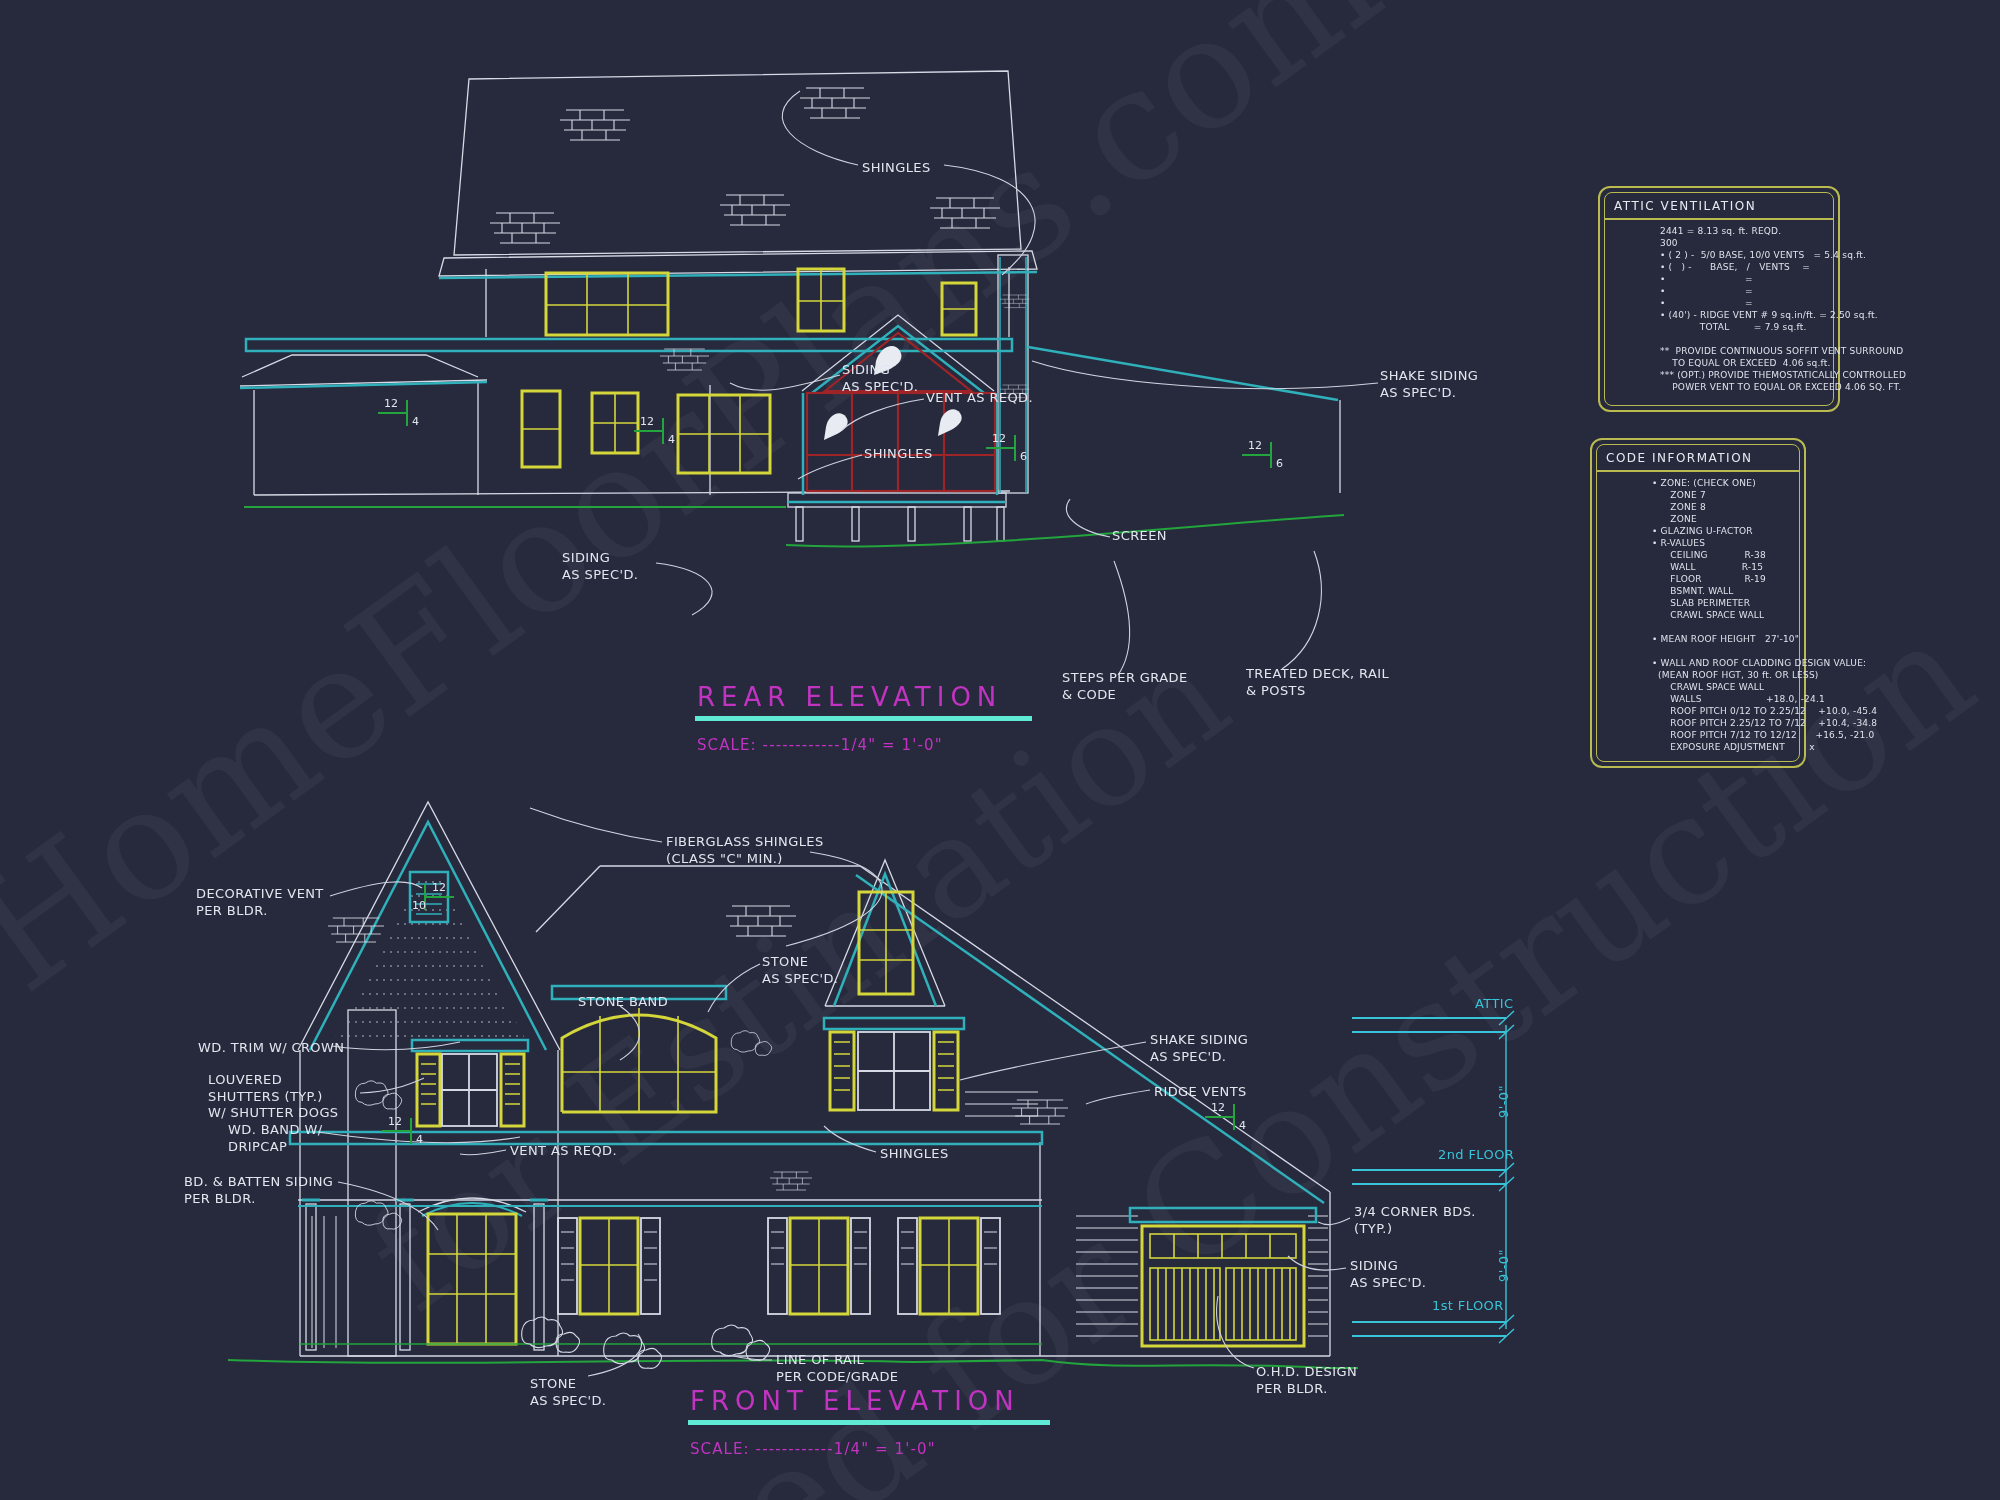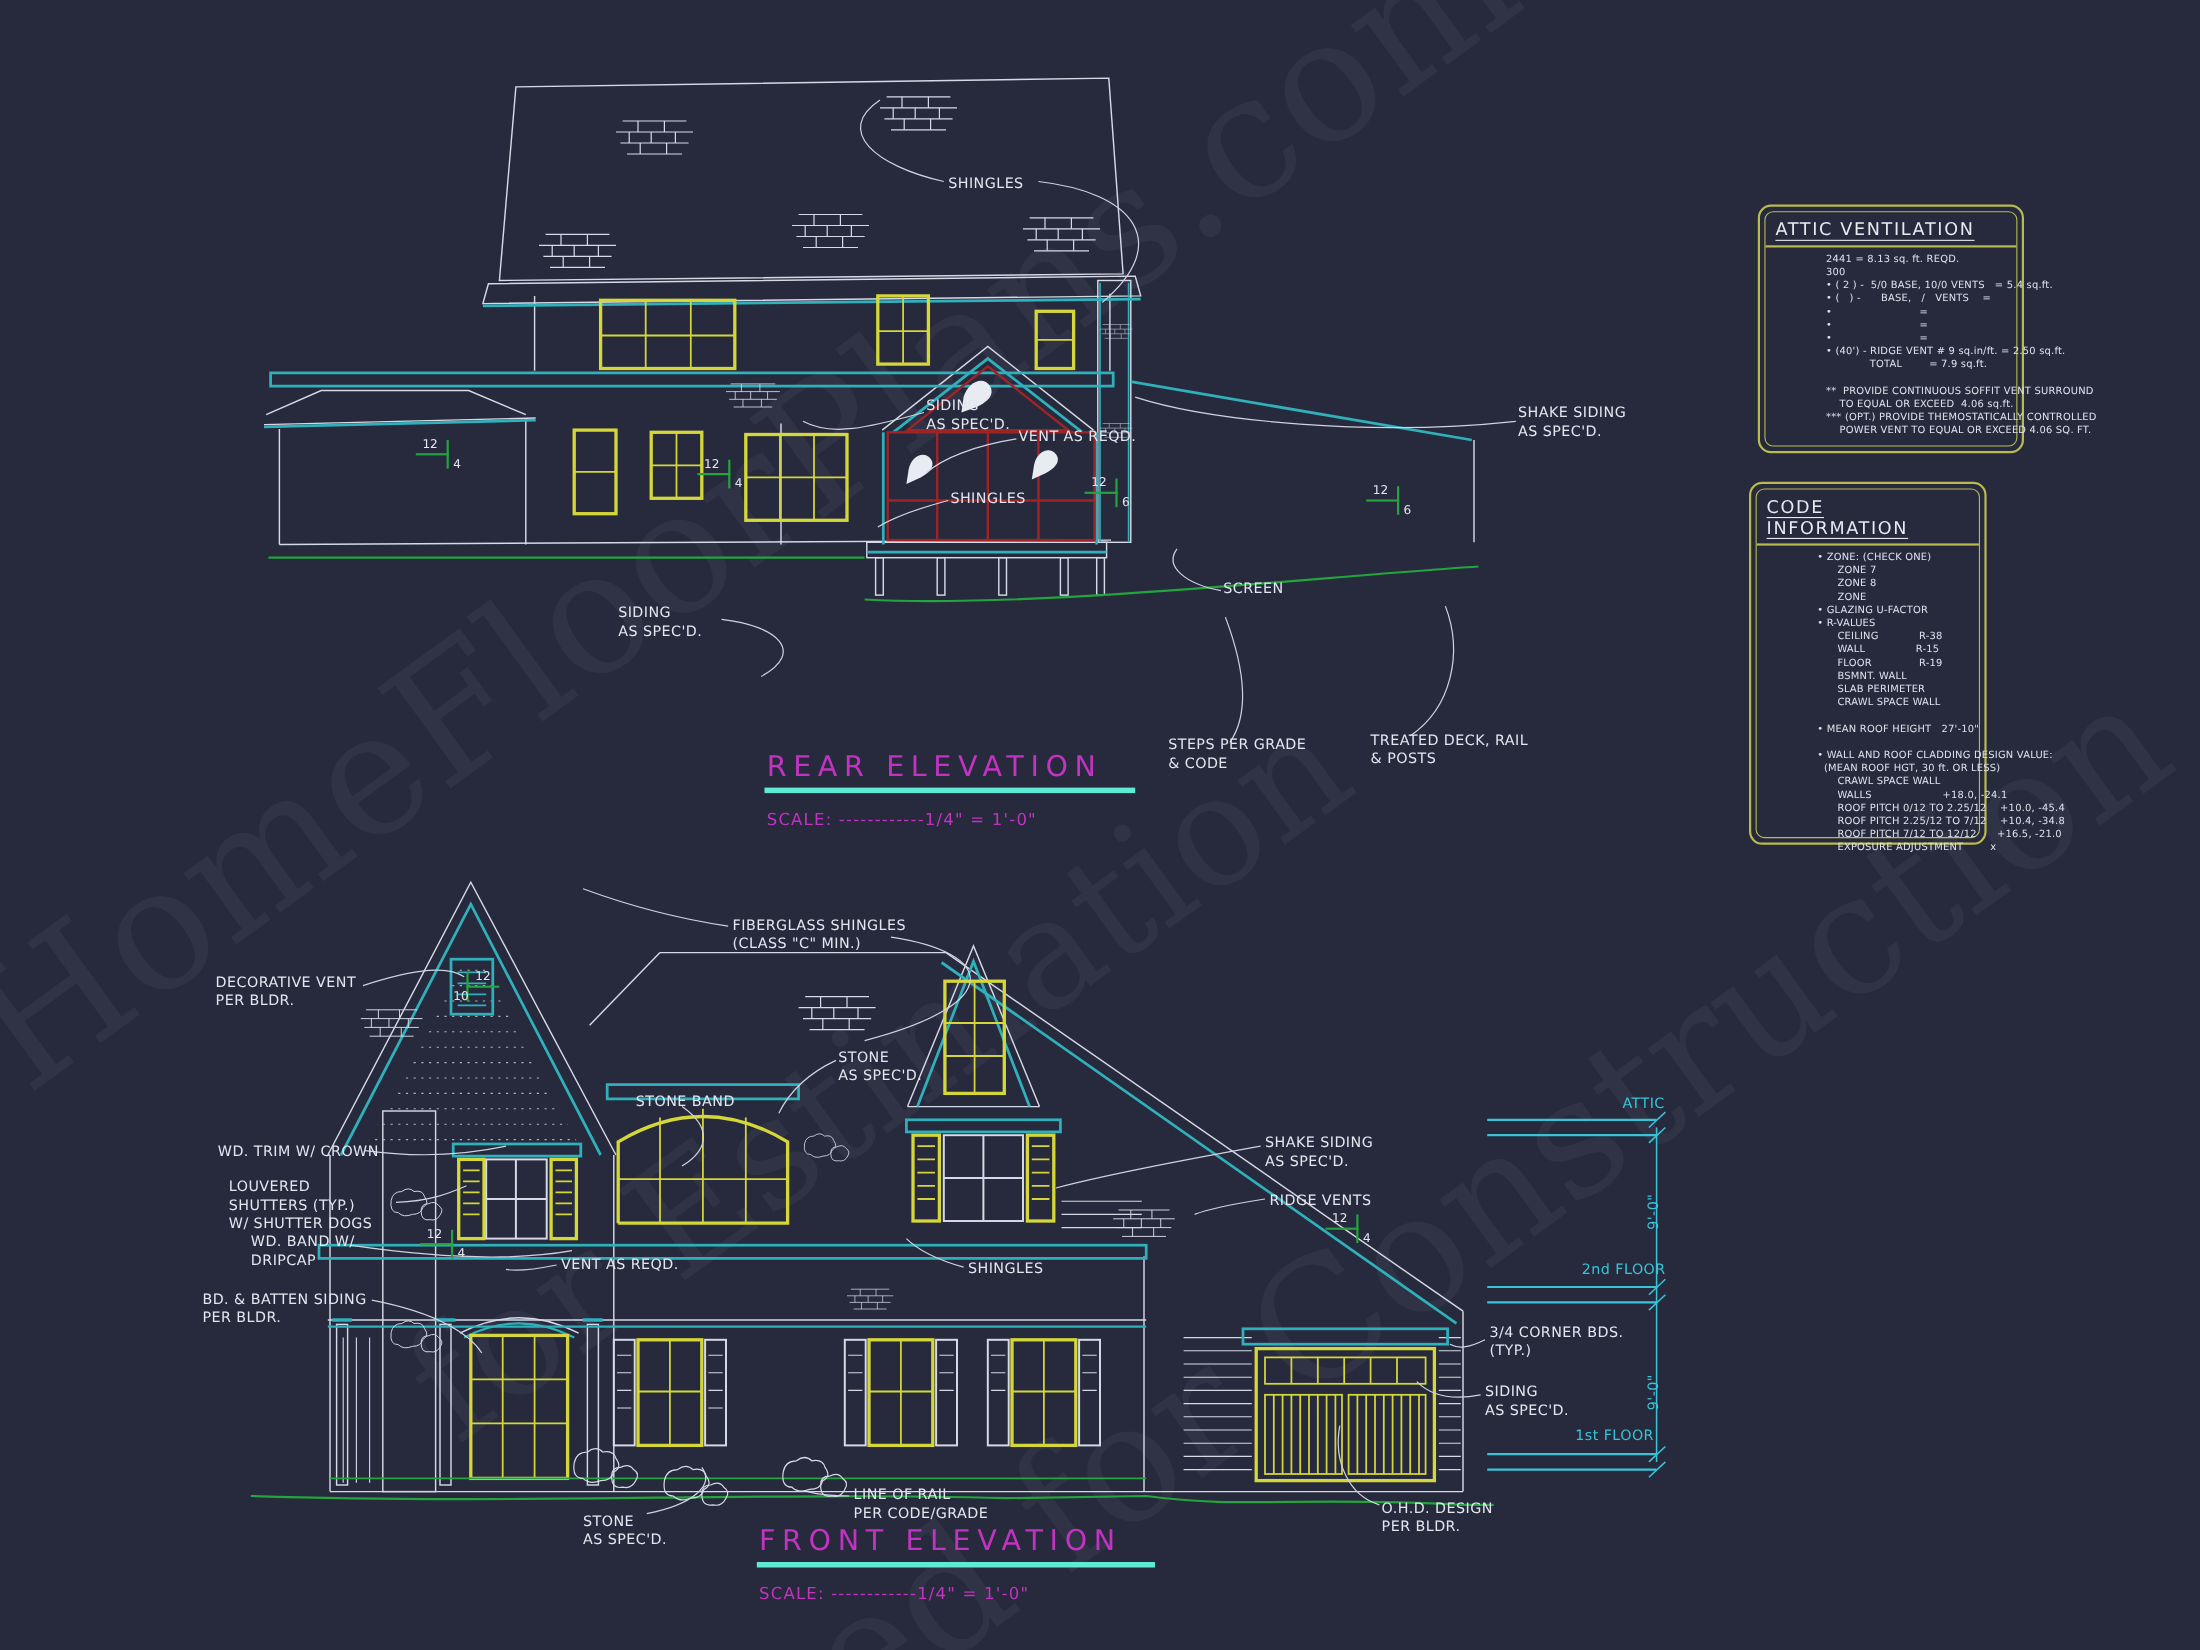--- a/index.html
+++ b/index.html
@@ -20,22 +20,22 @@
   .pitch .bar{left:0;top:16px;width:30px;height:2px;}
   .pitch .tk{left:28px;top:4px;width:2px;height:26px;}
   .pitch .rise{position:absolute;left:6px;top:1px;}
   .pitch .run{position:absolute;left:34px;top:19px;}
   .pitch.m .bar{left:12px;}
   .pitch.m .tk{left:12px;}
   .pitch.m .rise{left:20px;}
   .pitch.m .run{left:0px;top:19px;}
   .panel{position:absolute;border:2px solid #b9ba50;border-radius:12px;padding:4px;box-sizing:border-box;}
   .panel-inner{border:1.5px solid #b9ba50;border-radius:8px;padding:6px 9px;height:100%;box-sizing:border-box;}
-  .panel h2{margin:0;color:#e8eaf2;font-size:16px;font-weight:normal;letter-spacing:1.5px;
-            text-decoration:underline;text-underline-offset:4px;}
+  .panel h2{margin:0;color:#e8eaf2;font-size:12px;font-weight:normal;letter-spacing:1.5px;
+            text-underline-offset:4px;}
   .rule{border-top:2px solid #b9ba50;margin:5px -9px 6px;}
   .panel-line{color:#dfe2ec;font-size:9px;line-height:1.33;letter-spacing:.2px;white-space:pre;min-height:12px;margin-left:46px;}
   svg{overflow:visible;}
 </style>
 </head>
 <body>
 
 <div class="page">
 
   <div class="wm" style="left:-60px;top:880px;font-size:155px;">HomeFloorPlans.com</div>

